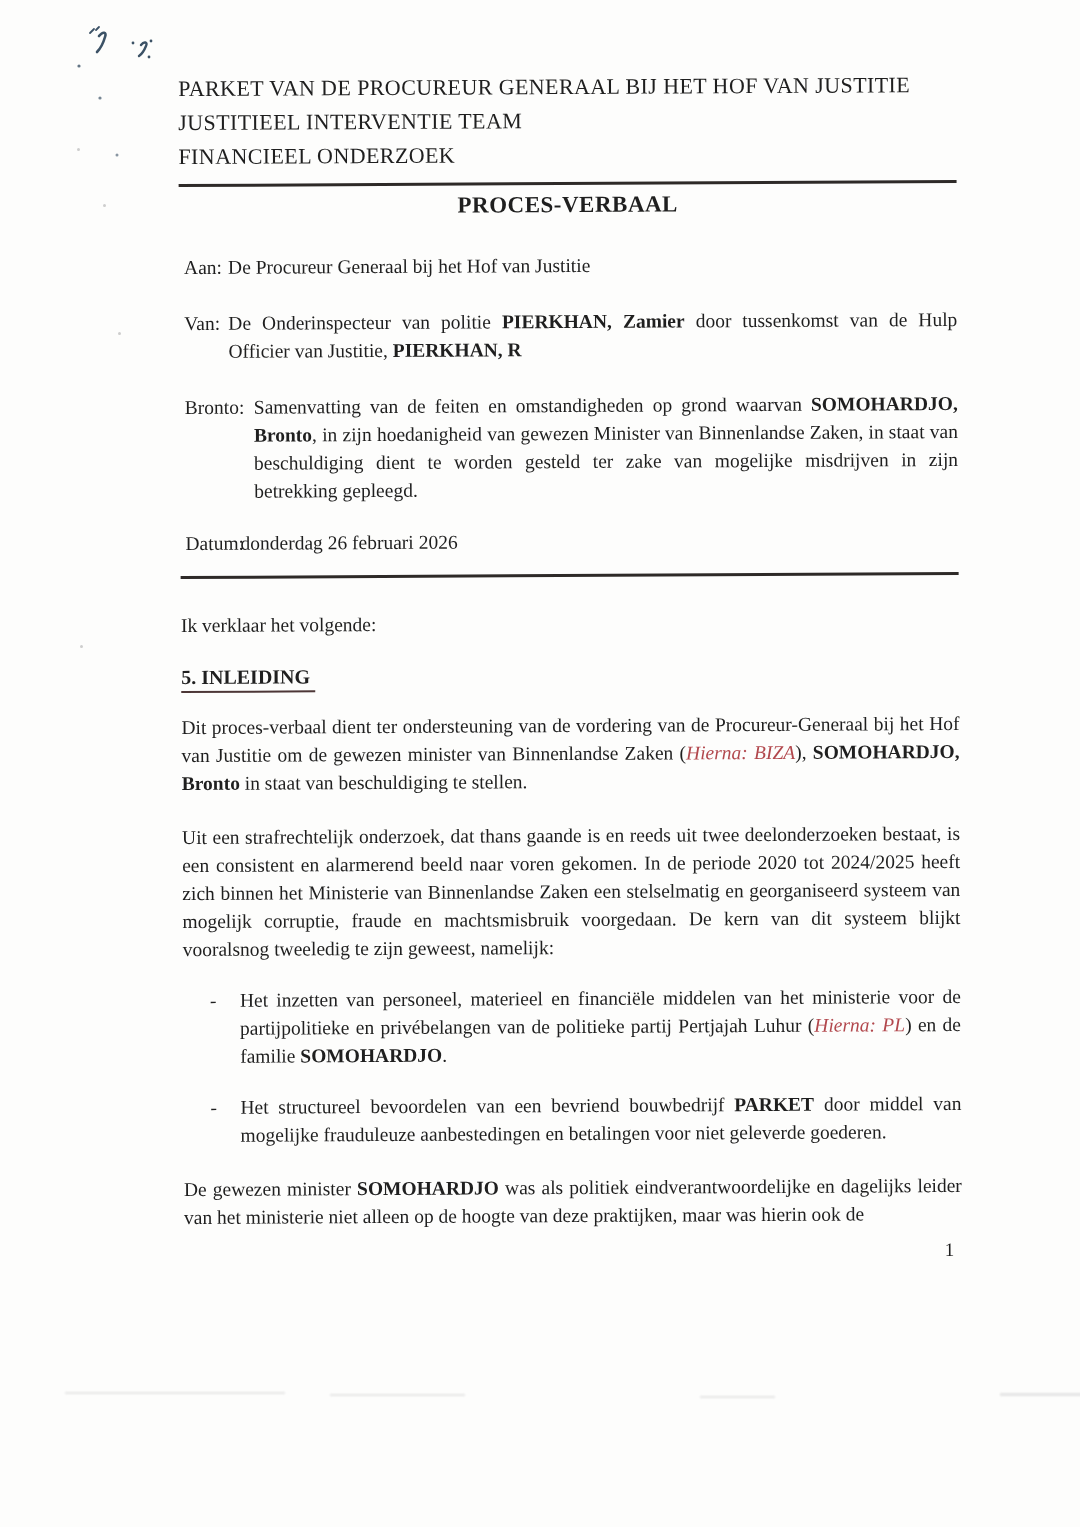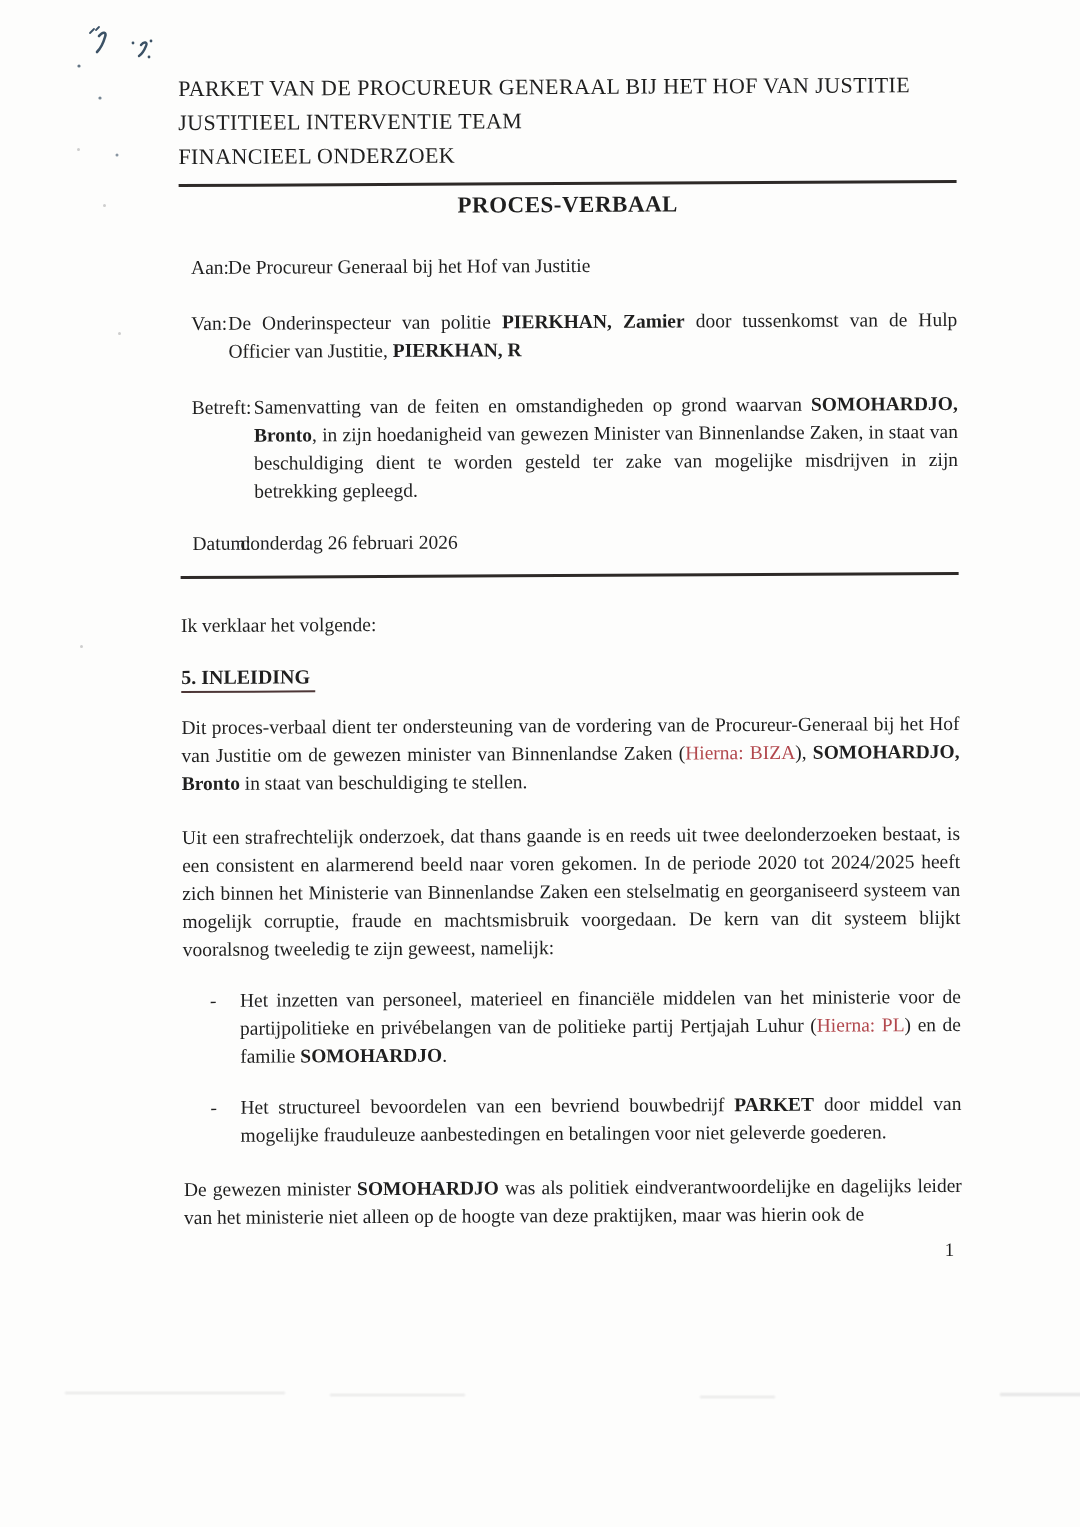--- a/index.html
+++ b/index.html
@@ -17,38 +17,38 @@
   .scan{
     position:absolute;left:178px;top:70px;width:778px;
     transform:rotate(-0.3deg);transform-origin:50% 0;
   }
   .hdr-line{font-size:22px;line-height:34px;letter-spacing:.4px;white-space:nowrap;}
   .rule{border:none;background:var(--rule);height:3px;margin-top:10px;}
   .rule-2{height:2.5px;margin-top:18px;}
   .doc-title{font-size:23px;font-weight:700;letter-spacing:.5px;text-align:center;margin-top:7px;}
   .body-text{font-size:19.5px;line-height:28px;}
   .meta-row{position:relative;margin-top:28px;}
-  .meta-row .lbl{position:absolute;left:12px;top:0;}
+  .meta-row .lbl{position:absolute;left:5px;top:0;}
   .meta-row .val{display:block;text-align:justify;}
   .m-aan{margin-top:34px;}
   .m-aan .val,.m-van .val{padding-left:49px;}
   .m-betreft .val{padding-left:74px;}
   .m-datum{margin-top:24px;}
   .m-datum .val{padding-left:60px;text-align:left;}
   .declaration{margin-top:33px;}
   .section-heading{margin-top:26px;font-size:20px;font-weight:700;}
   .section-heading .u{display:inline-block;border-bottom:2.5px solid var(--heading-underline);padding:0 5px 2px 0;}
   .para{margin-top:26px;text-align:justify;}
   .para.first{margin-top:21px;}
   .bullet{display:flex;margin-top:23px;}
   .bullet .dash{flex:0 0 57px;padding-left:27px;}
   .bullet .b-text{flex:1;text-align:justify;}
   .page-number{margin-top:11px;text-align:right;padding-right:8px;font-size:19px;}
   b,.b{font-weight:700;}
-  .ri{color:var(--accent-red);}
+  .ri{color:var(--accent-red);font-style:italic;}
   .pen-marks{position:absolute;left:0;top:0;color:var(--pen-ink);}
   .smudge{position:absolute;height:2px;background:var(--smudge);filter:blur(1px);opacity:.85;}
   .s1{left:65px;top:1392px;width:220px;}
   .s2{left:330px;top:1394px;width:135px;}
   .s3{left:700px;top:1396px;width:75px;}
   .s4{left:1000px;top:1393px;width:135px;height:3px;}
   .speck{position:absolute;width:3px;height:3px;border-radius:50%;background:#b9b9b9;opacity:.7;}
 </style>
 </head>
 <body>
@@ -88,21 +88,21 @@
       <span class="lbl">Aan:</span>
       <span class="val"><span>De Procureur Generaal bij het Hof van Justitie</span></span>
     </div>
 
     <div class="meta-row m-van body-text">
       <span class="lbl">Van:</span>
       <span class="val"><span>De Onderinspecteur van politie </span><span class="b">PIERKHAN, Zamier</span><span> door tussenkomst van de Hulp Officier van Justitie, </span><span class="b">PIERKHAN, R</span></span>
     </div>
 
     <div class="meta-row m-betreft body-text">
-      <span class="lbl">Betreft:</span>
+      <span class="lbl">Bronto:</span>
       <span class="val"><span>Samenvatting van de feiten en omstandigheden op grond waarvan </span><span class="b">SOMOHARDJO, Bronto</span><span>, in zijn hoedanigheid van gewezen Minister van Binnenlandse Zaken, in staat van beschuldiging dient te worden gesteld ter zake van mogelijke misdrijven in zijn betrekking gepleegd.</span></span>
     </div>
 
     <div class="meta-row m-datum body-text">
       <span class="lbl">Datum:</span>
       <span class="val"><span>donderdag 26 februari 2026</span></span>
     </div>
 
     <div class="rule rule-2"></div>
 

